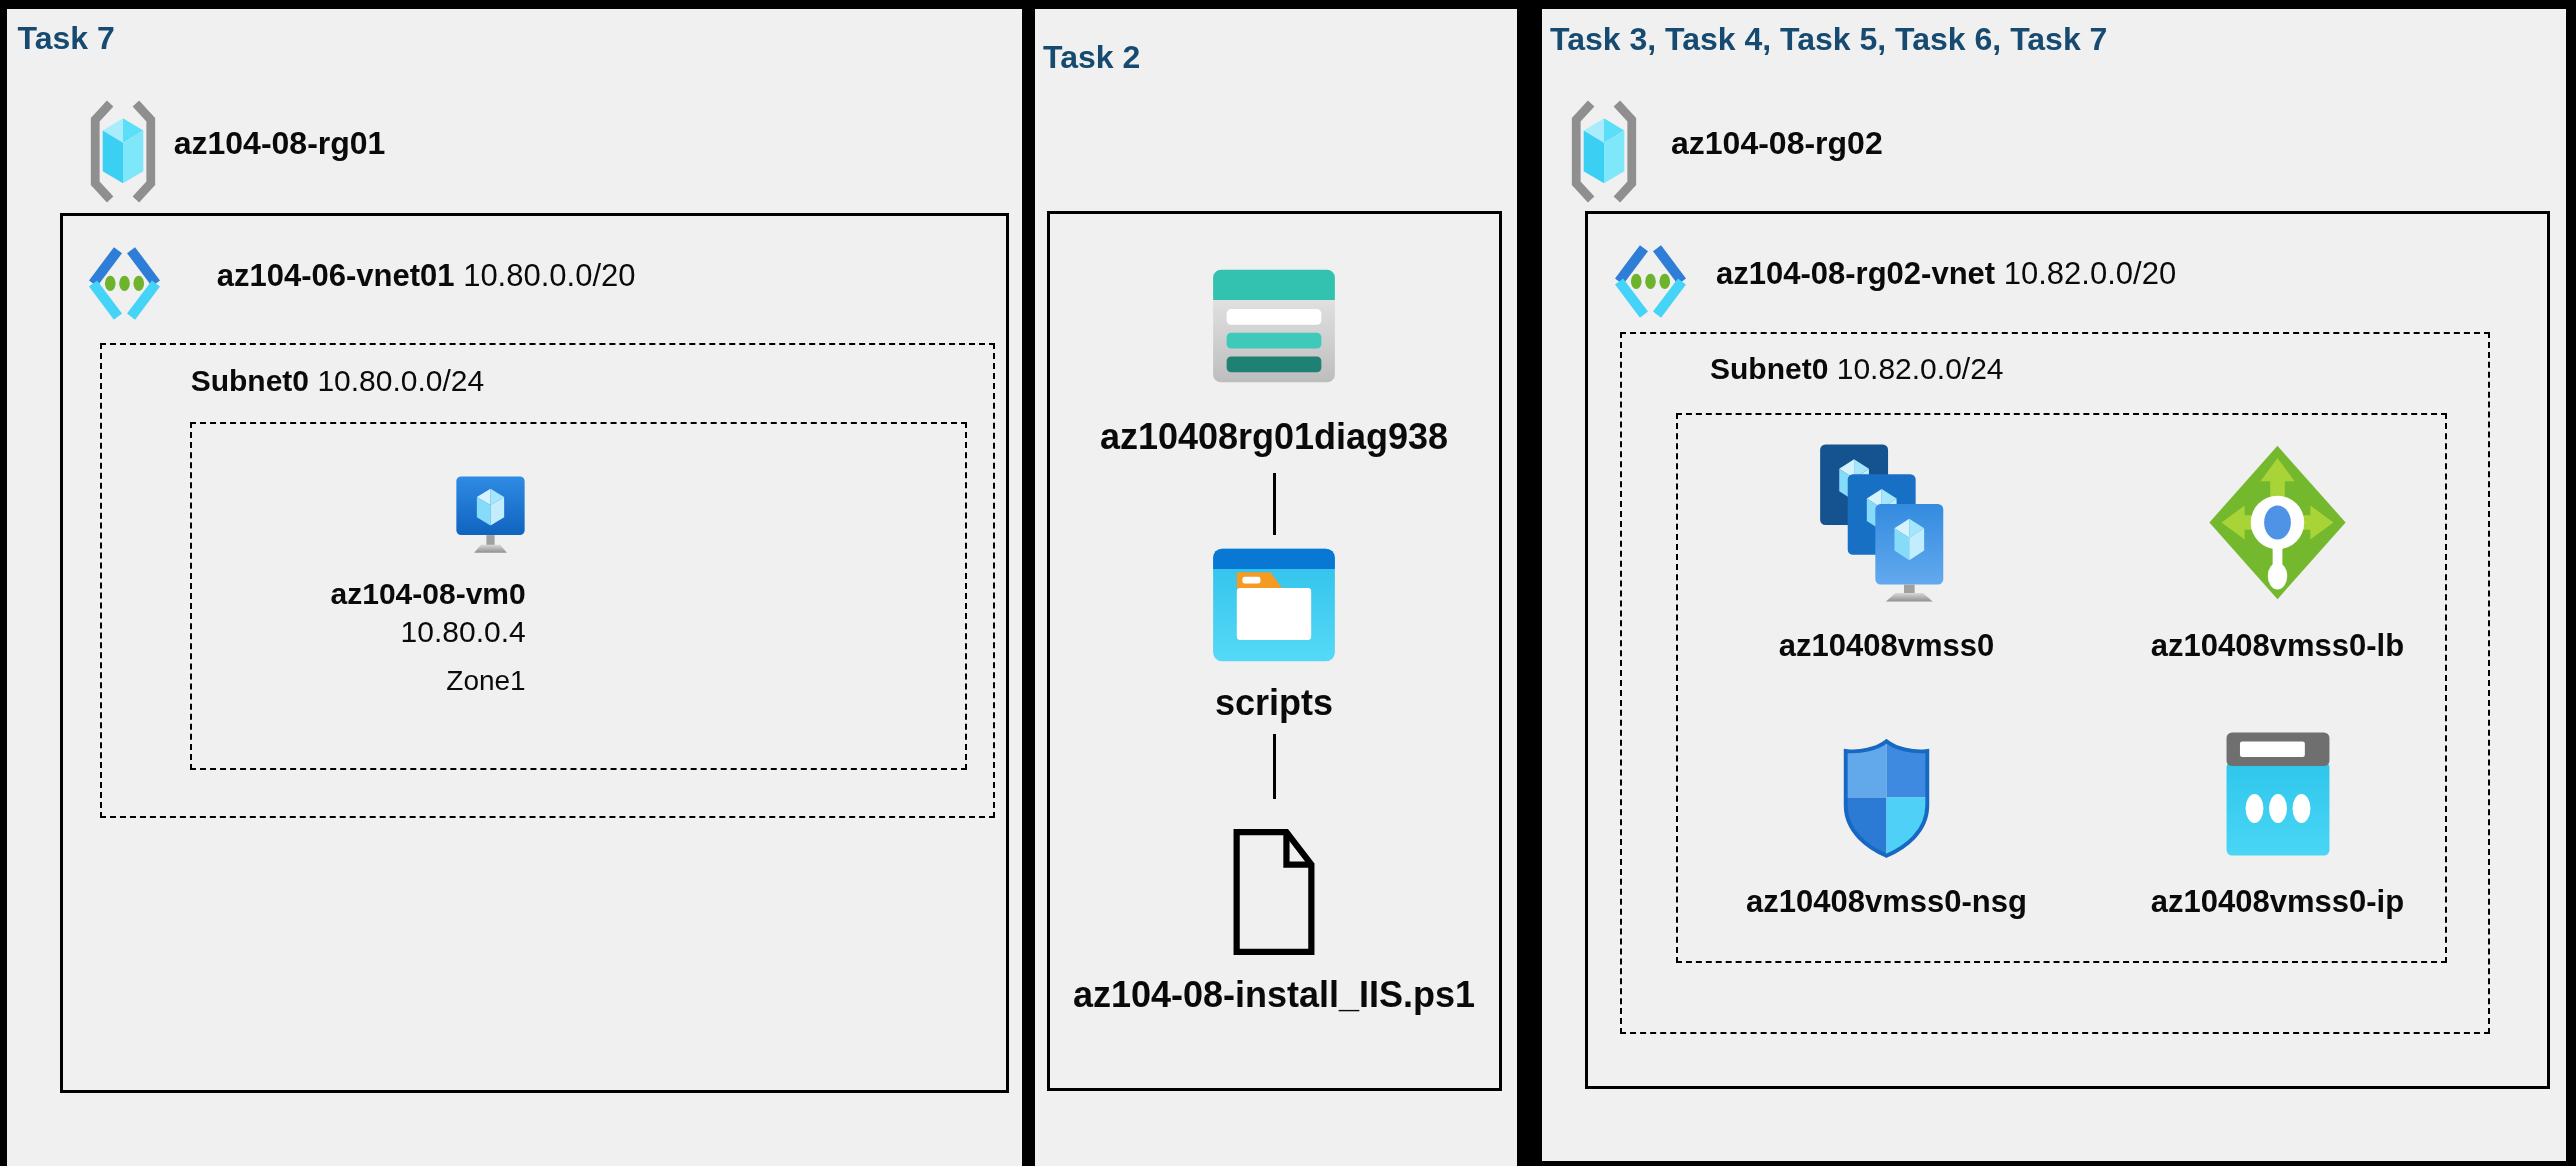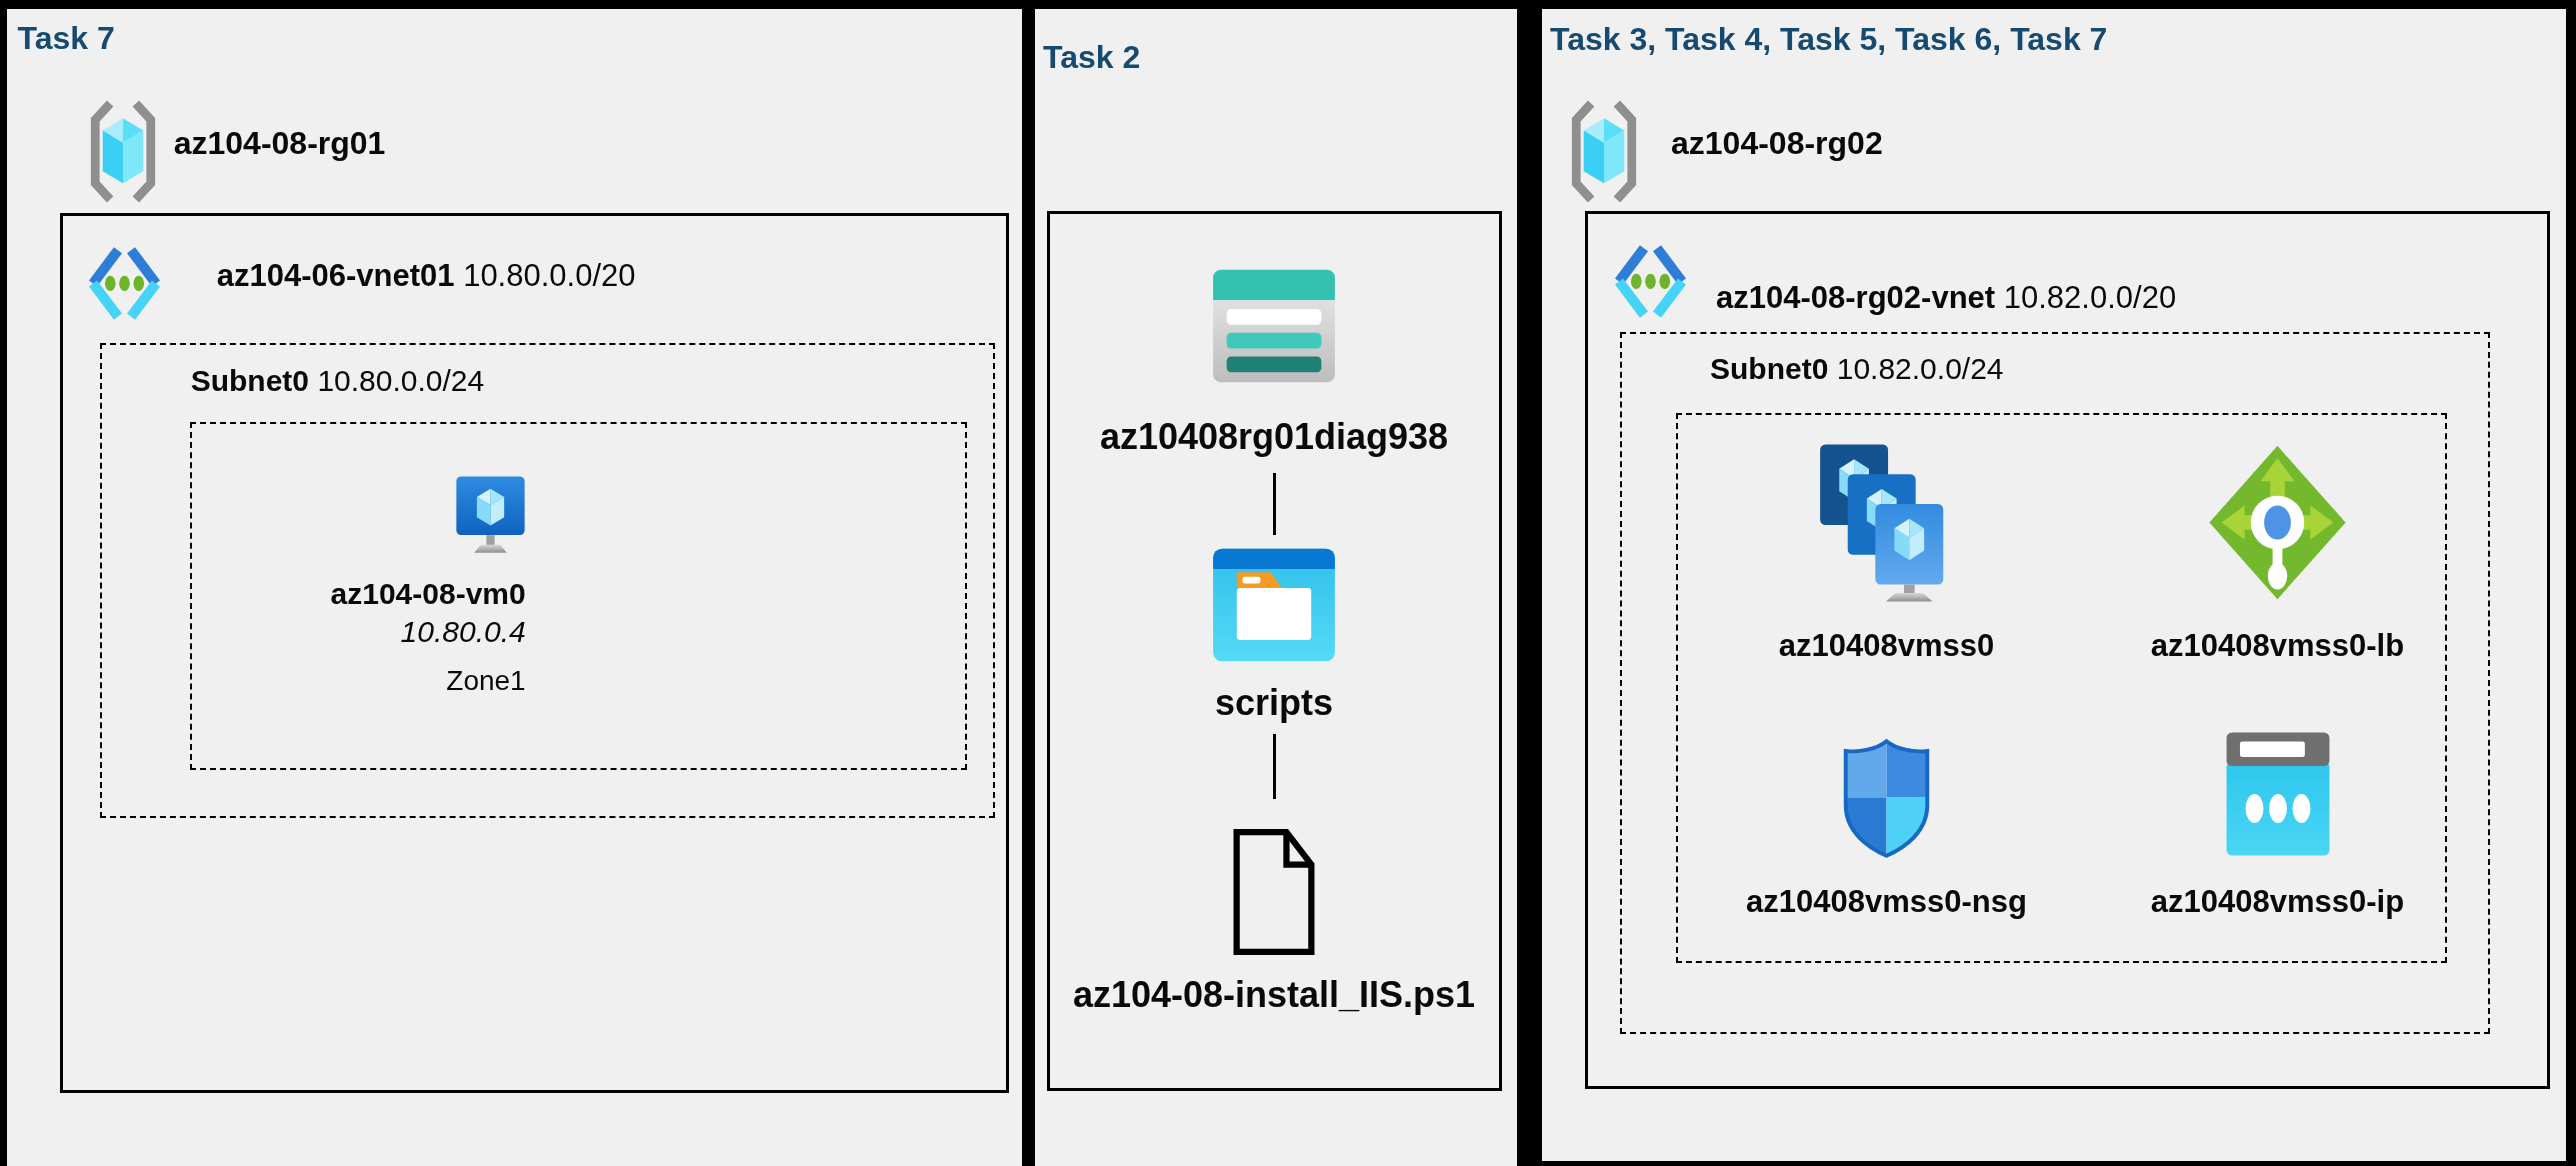--- a/index.html
+++ b/index.html
@@ -14,21 +14,21 @@
   .rg-label{position:absolute;font-size:32px;font-weight:700;white-space:nowrap;}
   .solid-box{position:absolute;border:3.4px solid #000;}
   .vnet-icon{position:absolute;width:89px;height:82px;}
   .vnet-label{position:absolute;font-size:31px;white-space:nowrap;}
   .vnet-label .b, .subnet-label .b{font-weight:700;}
   .dashed-box{position:absolute;border:2.7px dashed #000;}
   .subnet-label{position:absolute;font-size:30px;white-space:nowrap;}
   .vm-block{position:absolute;width:283px;text-align:right;}
   .vm-icon{width:71px;height:82px;}
   .vm-name{margin-top:17.5px;font-size:30px;font-weight:700;}
-  .vm-ip{margin-top:4px;font-size:30px;font-style:italic;}
+  .vm-ip{margin-top:4px;font-size:30px;}
   .vm-zone{margin-top:16px;font-size:28px;font-weight:400;}
   .stack-item{position:absolute;left:0;width:100%;text-align:center;}
   .stack-label{font-size:36px;font-weight:700;white-space:nowrap;}
   .connector{position:absolute;left:50%;width:3.4px;margin-left:-1.3px;background:#000;}
   .res-block{position:absolute;width:337px;text-align:center;}
   .icon-slot{height:169px;display:flex;align-items:flex-end;justify-content:center;}
   .icon-slot--2{height:142px;}
   .res-label{margin-top:24px;font-size:31px;font-weight:700;white-space:nowrap;}
 </style>
 </head>
@@ -187,21 +187,21 @@
         <svg class="vnet-icon" style="left:17.5px;top:27px;" viewBox="0 0 150 130">
           <path d="M64,8 L22,64" stroke="#2e7ed8" stroke-width="17" fill="none"></path>
           <path d="M22,64 L64,120" stroke="#45d3f7" stroke-width="17" fill="none"></path>
           <path d="M86,8 L128,64" stroke="#2e7ed8" stroke-width="17" fill="none"></path>
           <path d="M128,64 L86,120" stroke="#45d3f7" stroke-width="17" fill="none"></path>
           <ellipse cx="51" cy="64" rx="9" ry="13" fill="#6db32b"></ellipse>
           <ellipse cx="75" cy="64" rx="9" ry="13" fill="#6db32b"></ellipse>
           <ellipse cx="99" cy="64" rx="9" ry="13" fill="#6db32b"></ellipse>
         </svg>
       </span>
-      <div class="vnet-label" style="left:128px;top:42px;margin-top:24px;"><span class="b">az104-08-rg02-vnet</span> <span>10.82.0.0/20</span></div>
+      <div class="vnet-label" style="left:128px;top:42px;"><span class="b">az104-08-rg02-vnet</span> <span>10.82.0.0/20</span></div>
 
       <div class="dashed-box" style="left:32px;top:118px;width:866px;height:698px;">
         <div class="subnet-label" style="left:88px;top:17.5px;"><span class="b">Subnet0</span> <span>10.82.0.0/24</span></div>
 
         <div class="dashed-box" style="left:54px;top:79px;width:767px;height:546px;">
 
           <div class="res-block" style="left:40px;top:20px;">
             <div class="icon-slot">
               <svg width="138" height="162" viewBox="0 0 130 152">
                 <rect x="2" y="2" width="64" height="76" rx="5" fill="#14538f"></rect>

